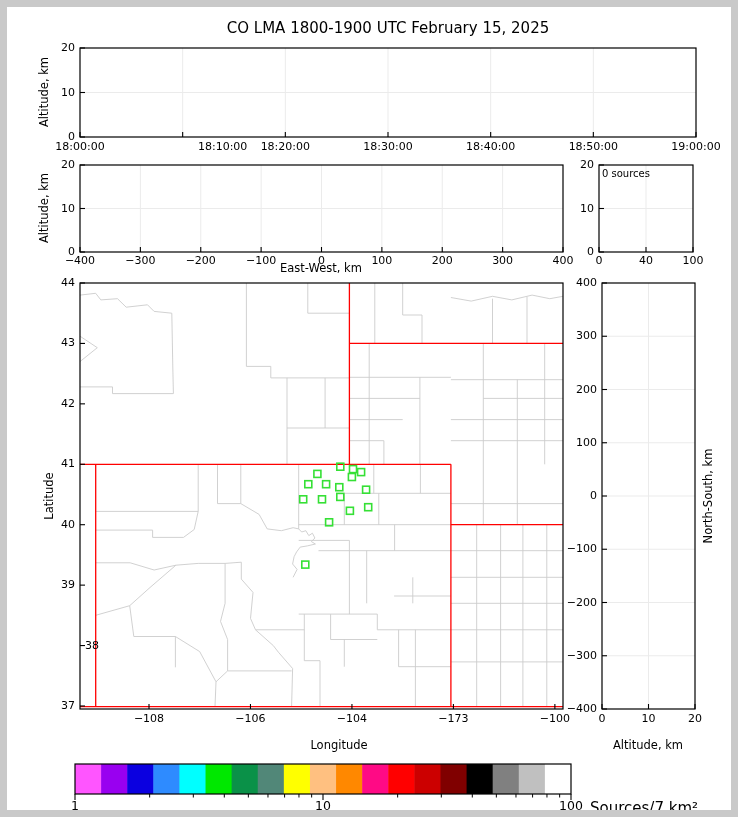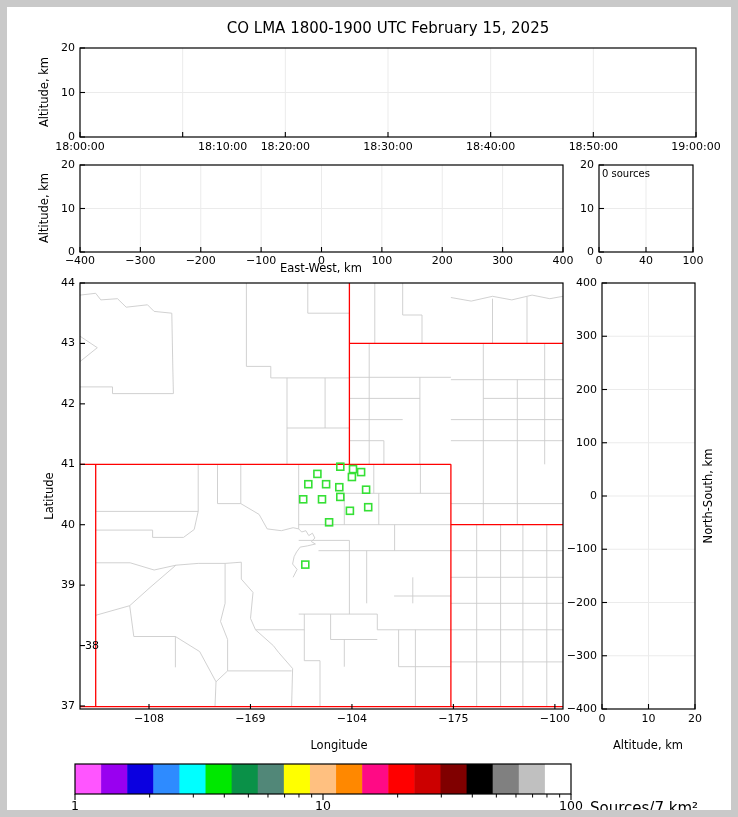--- a/index.html
+++ b/index.html
@@ -291,23 +291,23 @@
     <div class="tk r" style="left: 68px; top: 245px;">0</div>
     <div class="tk r" style="left: 68px; top: 201.5px;">10</div>
     <div class="tk r" style="left: 68px; top: 158px;">20</div>
     <div class="tk c" style="left: 592px; top: 248px;">0</div>
     <div class="tk c" style="left: 639px; top: 248px;">40</div>
     <div class="tk c" style="left: 686px; top: 248px;">100</div>
     <div class="tk r" style="left: 587px; top: 245px;">0</div>
     <div class="tk r" style="left: 587px; top: 201.5px;">10</div>
     <div class="tk r" style="left: 587px; top: 158px;">20</div>
     <div class="tk c" style="left: 142px; top: 706px;">−108</div>
-    <div class="tk c" style="left: 243.471px; top: 706px;">−169</div>
+    <div class="tk c" style="left: 243.471px; top: 706px;">−106</div>
     <div class="tk c" style="left: 344.941px; top: 706px;">−104</div>
-    <div class="tk c" style="left: 446.412px; top: 706px;">−175</div>
+    <div class="tk c" style="left: 446.412px; top: 706px;">−173</div>
     <div class="tk c" style="left: 547.882px; top: 706px;">−100</div>
     <div class="tk r" style="left: 68px; top: 698.979px;">37</div>
     <div class="tk r" style="left: 68px; top: 638.553px; margin-left: 24px;">38</div>
     <div class="tk r" style="left: 68px; top: 578.128px;">39</div>
     <div class="tk r" style="left: 68px; top: 517.702px;">40</div>
     <div class="tk r" style="left: 68px; top: 457.277px;">41</div>
     <div class="tk r" style="left: 68px; top: 396.851px; text-align: right;">42</div>
     <div class="tk r" style="left: 68px; top: 336.426px;">43</div>
     <div class="tk r" style="left: 68px; top: 276px;">44</div>
     <div class="tk c" style="left: 595px; top: 706px;">0</div>

